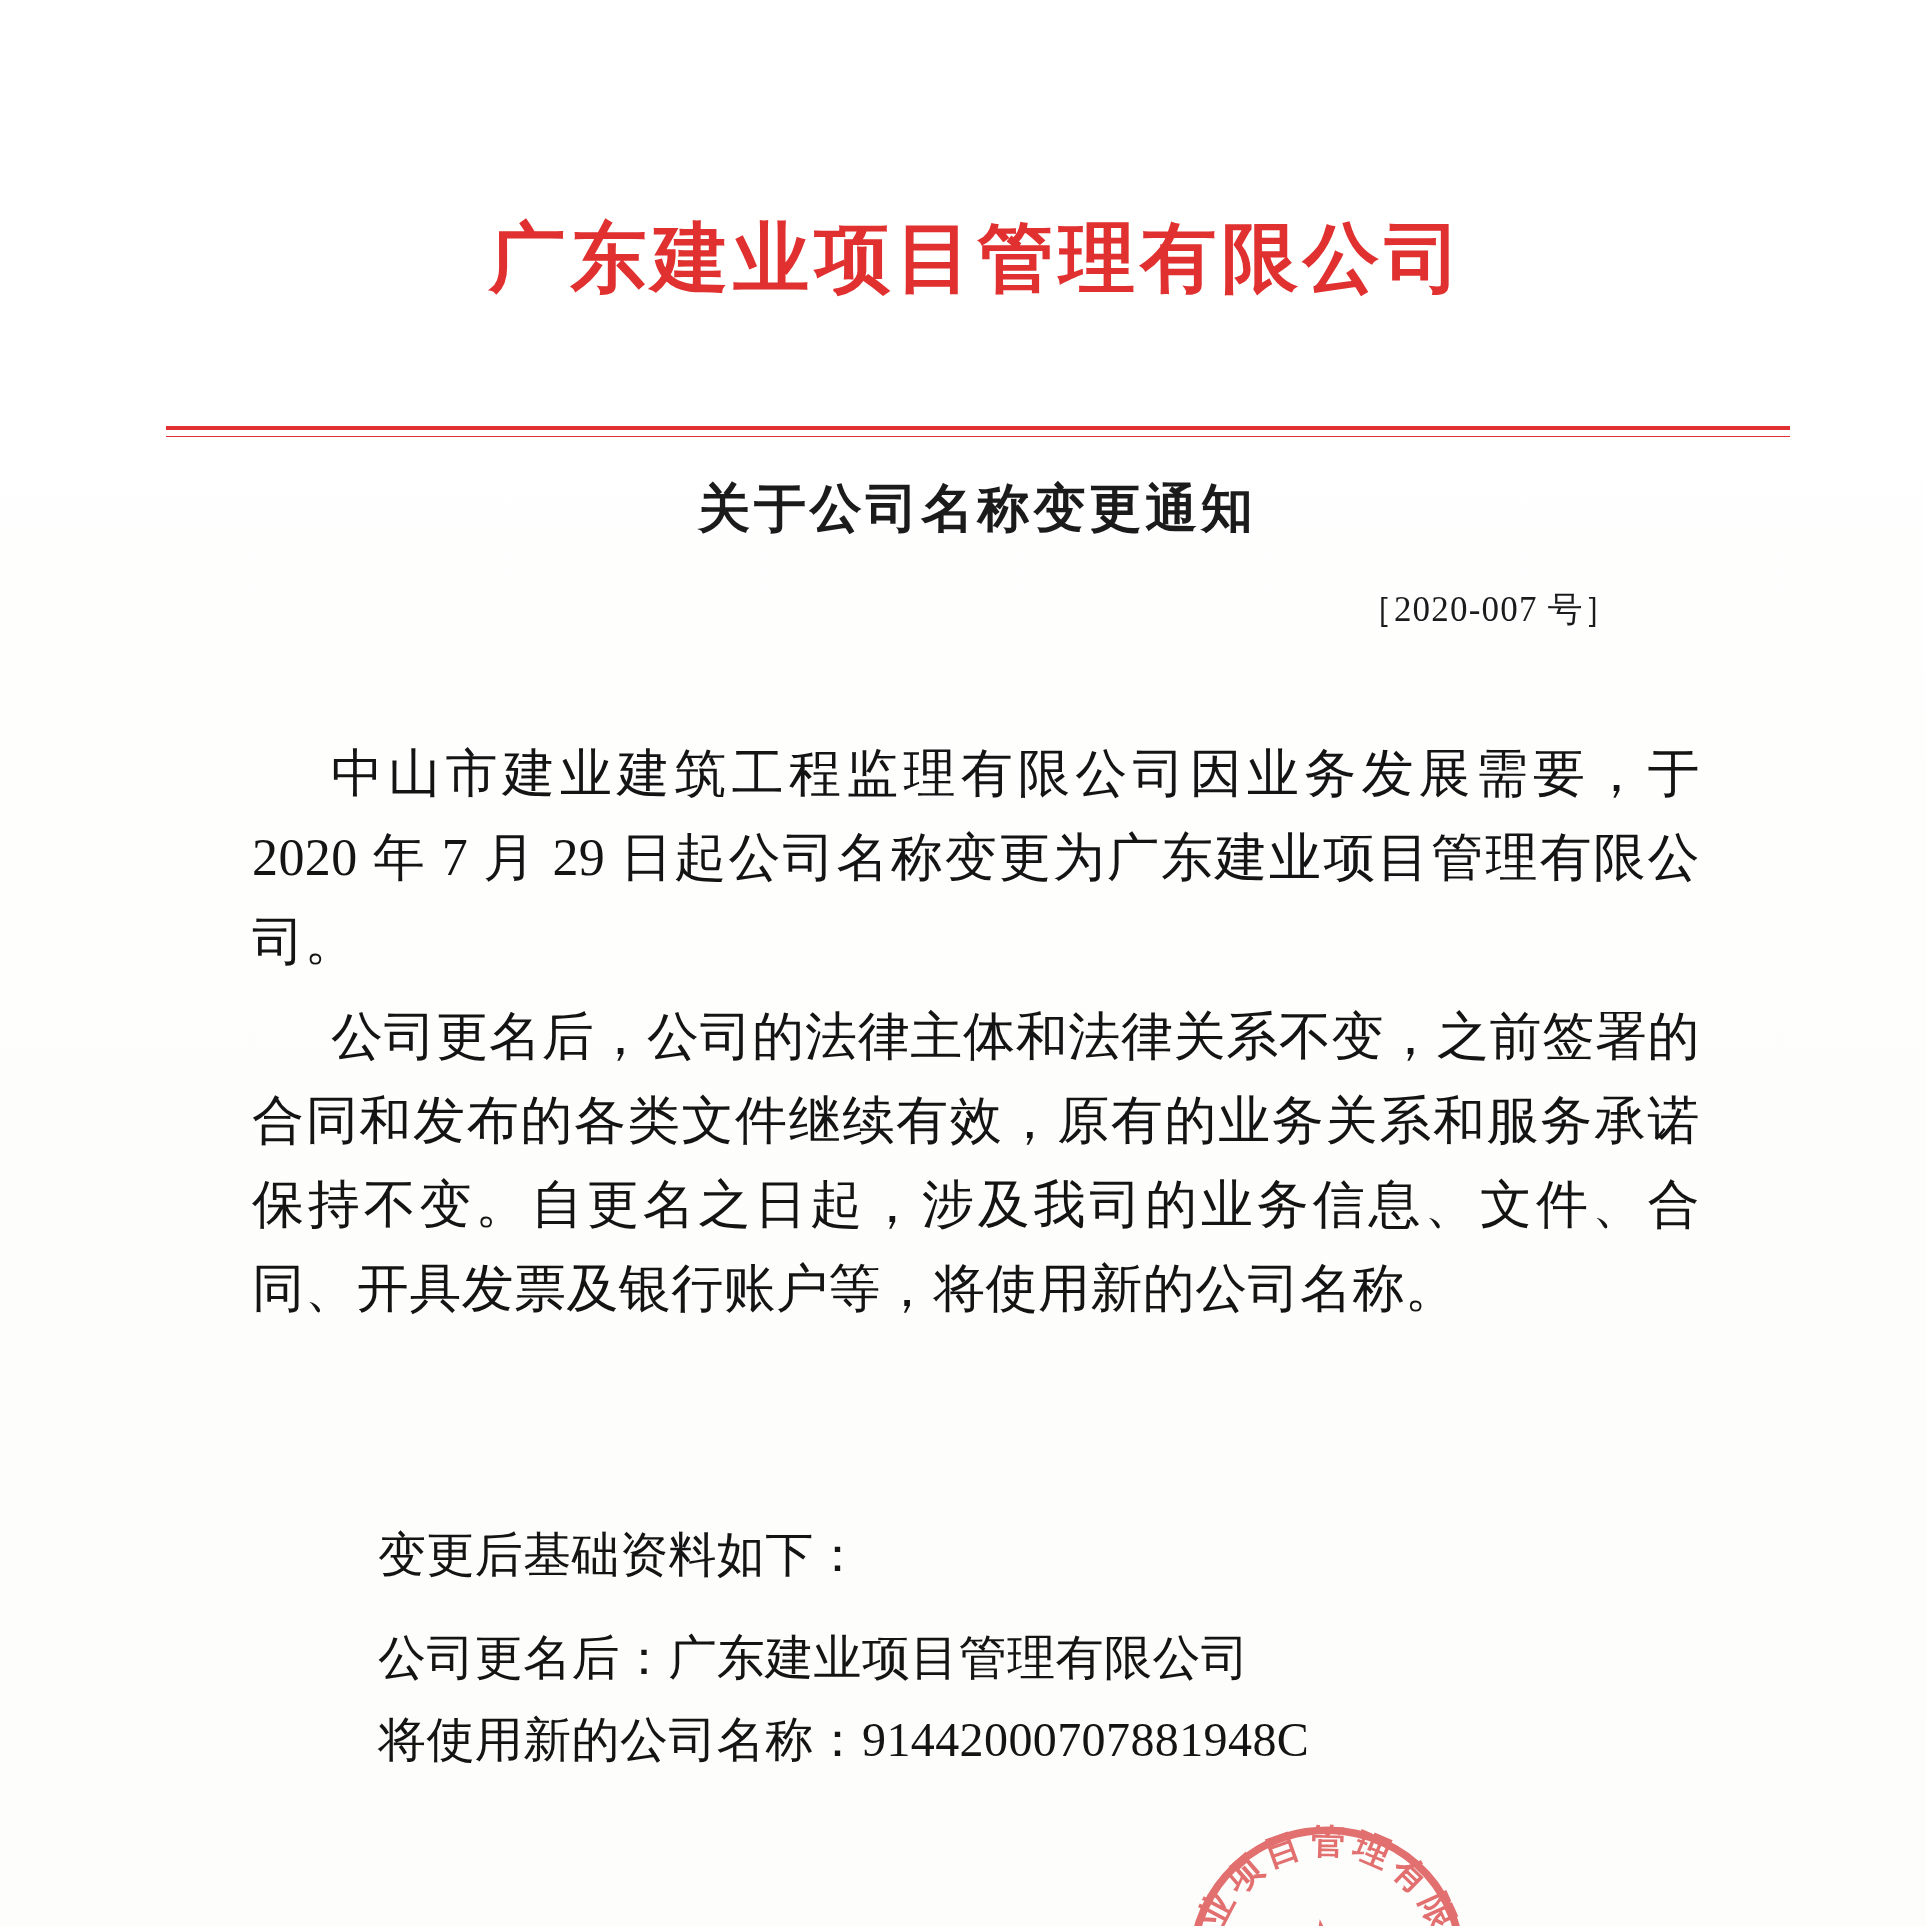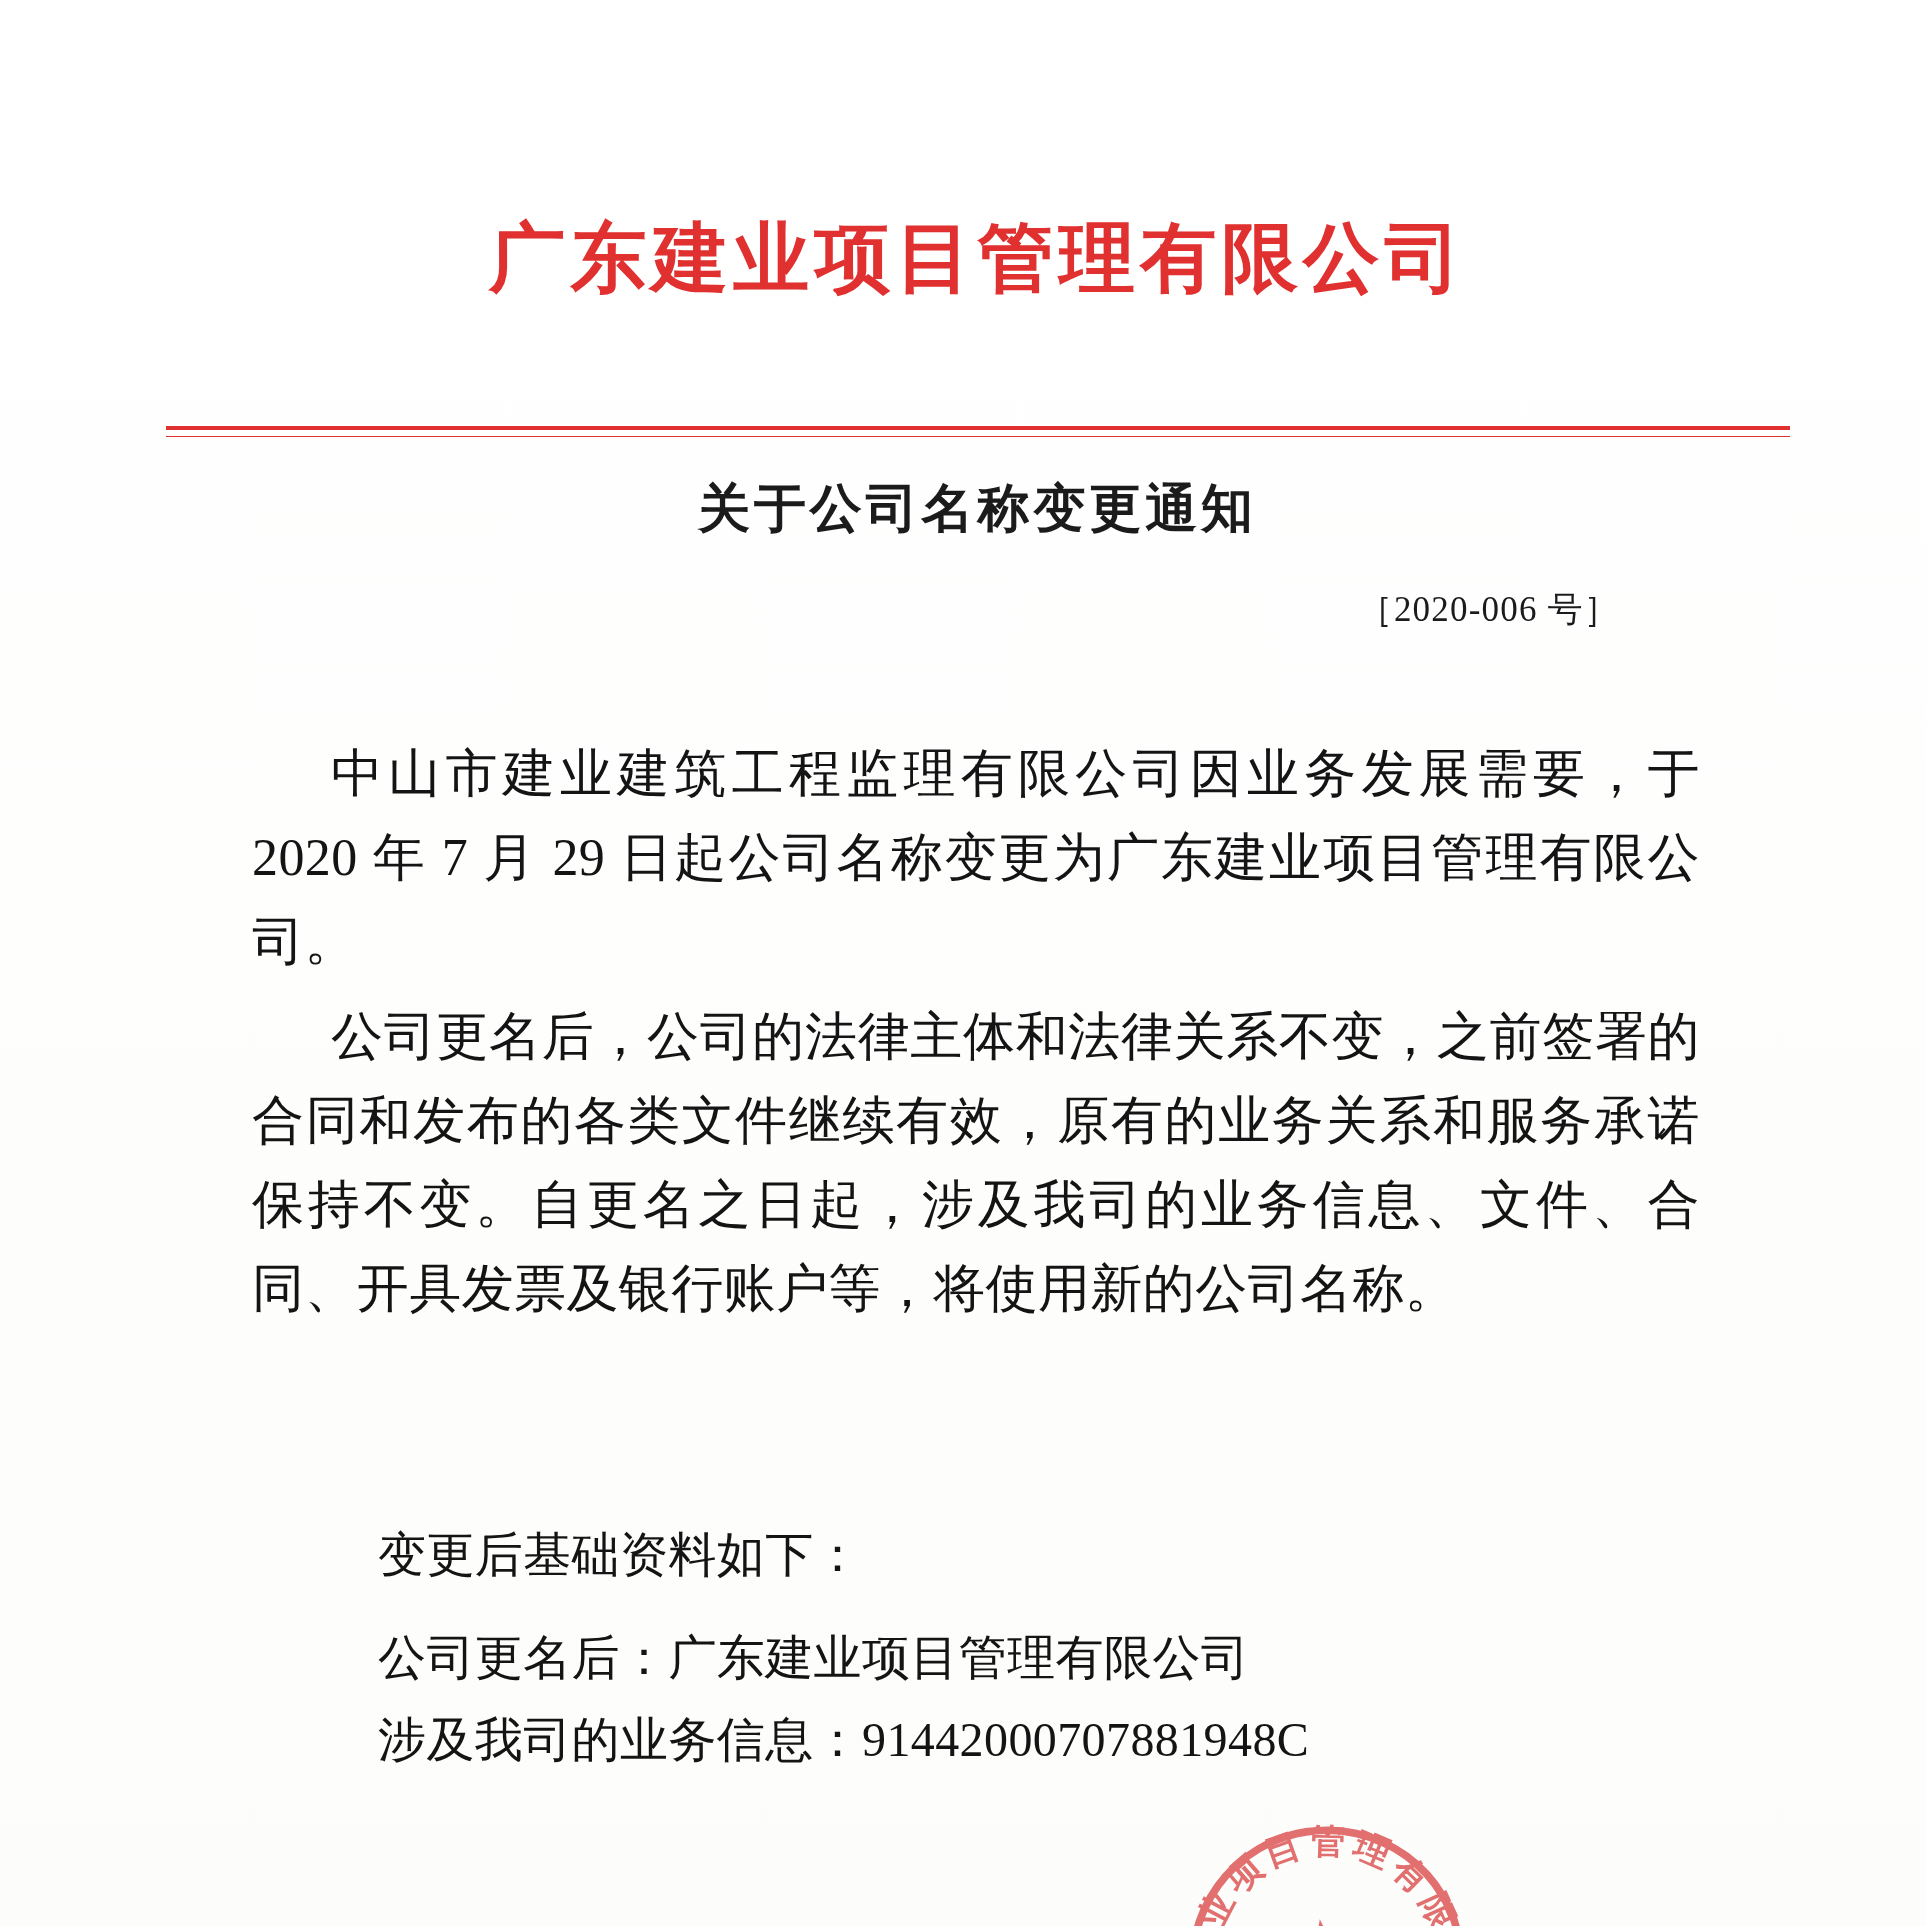--- a/index.html
+++ b/index.html
@@ -156,31 +156,31 @@
     </div>
 
     <div class="rule-group">
       <div class="rule-thick"></div>
       <div class="rule-gap"></div>
       <div class="rule-thin"></div>
     </div>
 
     <div class="doc-title">关于公司名称变更通知</div>
 
-    <div class="doc-number">［2020-006 号］</div>
+    <div class="doc-number">［2020-007 号］</div>
 
     <div class="body-block">
       <p class="para">中山市建业建筑工程监理有限公司因业务发展需要，于 2020 年 7 月 29 日起公司名称变更为广东建业项目管理有限公司。</p>
       <p class="para">公司更名后，公司的法律主体和法律关系不变，之前签署的合同和发布的各类文件继续有效，原有的业务关系和服务承诺保持不变。自更名之日起，涉及我司的业务信息、文件、合同、开具发票及银行账户等，将使用新的公司名称。</p>
     </div>
 
     <div class="details-block">
       <div class="detail-line">变更后基础资料如下：</div>
       <div class="detail-line" style="margin-top:20px;">公司更名后：广东建业项目管理有限公司</div>
-      <div class="detail-line">涉及我司的业务信息：91442000707881948C</div>
+      <div class="detail-line">将使用新的公司名称：91442000707881948C</div>
     </div>
 
     <div class="seal">
       <svg width="308" height="308" viewBox="0 0 800 800" xmlns="http://www.w3.org/2000/svg">
         <defs>
           <path id="sealArcTop" d="M 110,400 A 290,290 0 0 1 690,400" fill="none"></path>
           <path id="sealArcBottom" d="M 210,400 A 190,190 0 0 0 590,400" fill="none"></path>
         </defs>
         <circle cx="400" cy="400" r="350" fill="none" stroke="#d83a3a" stroke-width="20"></circle>
         <text font-family="DejaVu Serif, serif" font-size="92" font-weight="700" fill="#d83a3a" letter-spacing="16">

